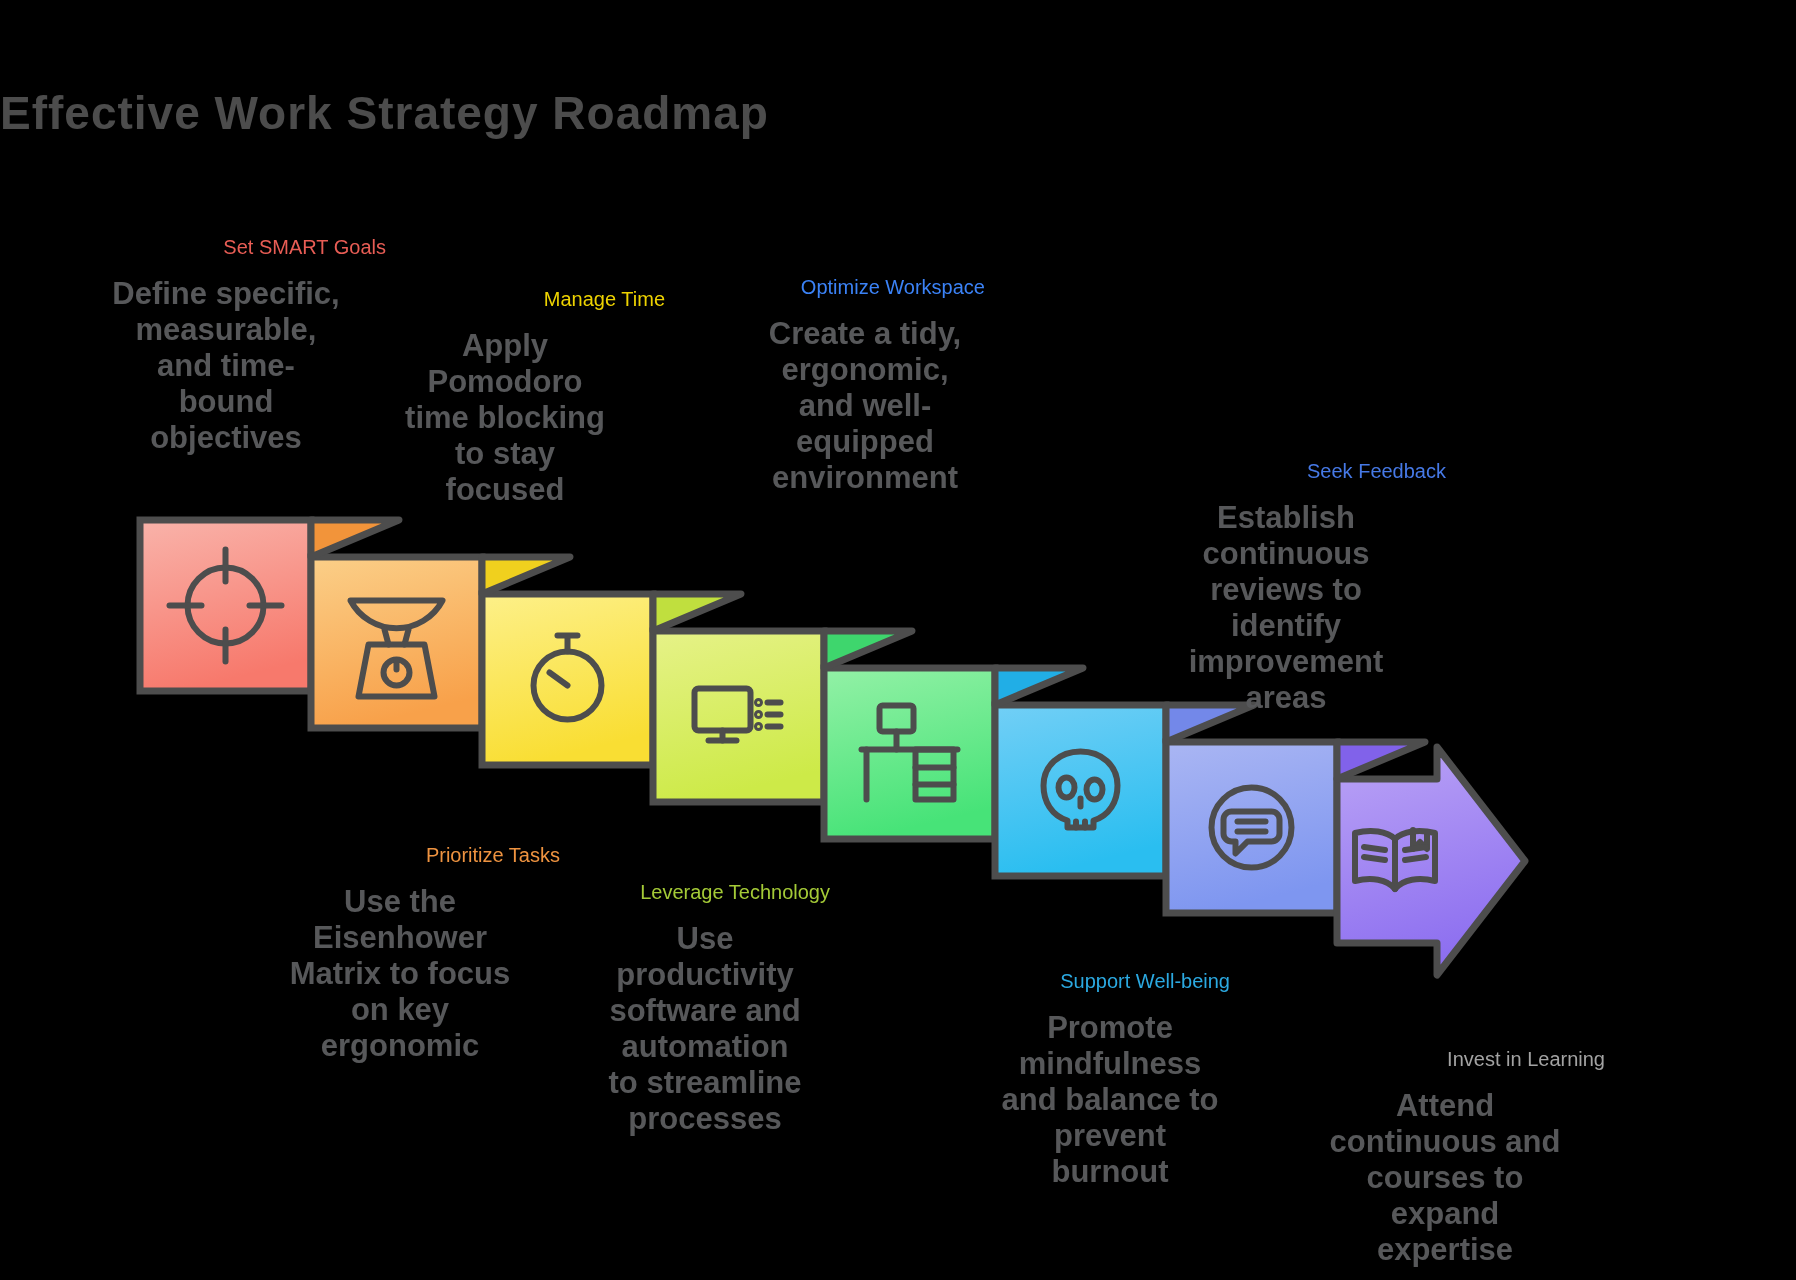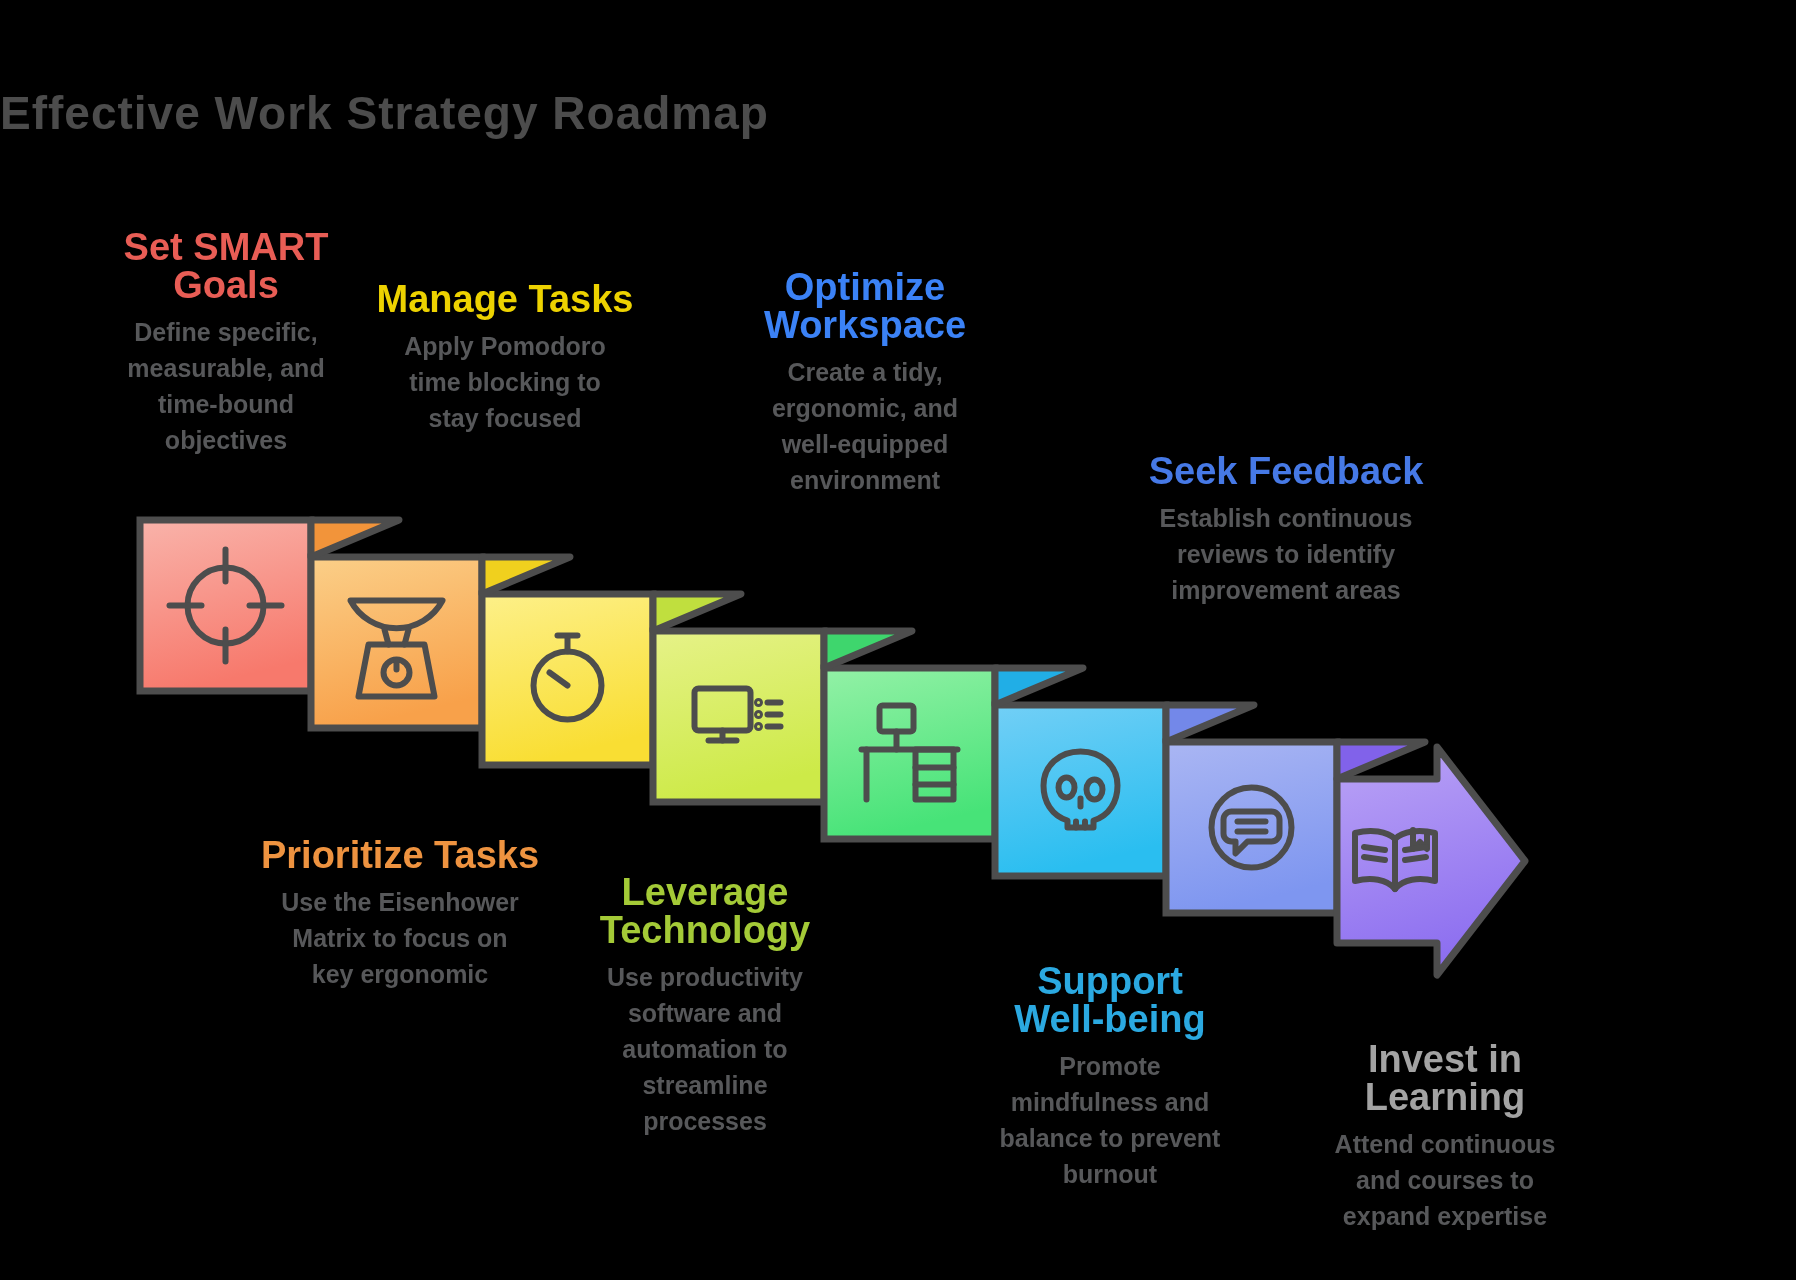--- a/index.html
+++ b/index.html
@@ -2,22 +2,22 @@
 <html><head>
 <meta charset="utf-8">
 <style>
   html,body{margin:0;padding:0;background:#000;}
   .stage{position:relative;width:1796px;height:1280px;background:#000;overflow:hidden;
          font-family:"Liberation Sans", sans-serif;}
   .title{position:absolute;left:0;top:86px;width:1570px;text-align:left;
          font-size:46px;font-weight:bold;color:#4c4c4c;letter-spacing:1px;}
   svg.roadmap{position:absolute;left:0;top:0;}
   .tblock{position:absolute;width:320px;text-align:center;}
-  .tblock h3{margin:0 auto 10px auto;font-size:38px;line-height:38px;font-weight:bold;}
-  .tblock p{margin:0 auto;font-size:25px;line-height:36px;font-weight:bold;color:#57585a;}
+  .tblock h3{margin:0 auto 10px auto;font-size:20px;line-height:38px;font-weight:normal;text-align:right;}
+  .tblock p{margin:0 auto;font-size:31px;line-height:36px;font-weight:bold;color:#57585a;}
 </style>
 </head>
 <body>
 
 <div class="stage">
 
   <div class="title">Effective Work Strategy Roadmap</div>
 
   <svg class="roadmap" width="1796" height="1280" viewBox="0 0 1796 1280">
     <defs>
@@ -159,21 +159,21 @@
       </g>
     </g>
   </svg>
 
   <div class="tblock" style="left:66px;top:228px">
     <h3 style="color: rgb(232, 93, 85);">Set SMART Goals</h3>
     <p style="width:230px">Define specific, measurable, and time-bound objectives</p>
   </div>
 
   <div class="tblock" style="left:345px;top:280px">
-    <h3 style="color: rgb(237, 210, 0);">Manage Tasks</h3>
+    <h3 style="color: rgb(237, 210, 0);">Manage Time</h3>
     <p style="width:225px">Apply Pomodoro time blocking to stay focused</p>
   </div>
 
   <div class="tblock" style="left:705px;top:268px">
     <h3 style="width: 240px; color: #3b82f6;">Optimize Workspace</h3>
     <p style="width:215px">Create a tidy, ergonomic, and well-equipped environment</p>
   </div>
 
   <div class="tblock" style="left:1126px;top:452px">
     <h3 style="color: rgb(70, 121, 230);">Seek Feedback</h3>

